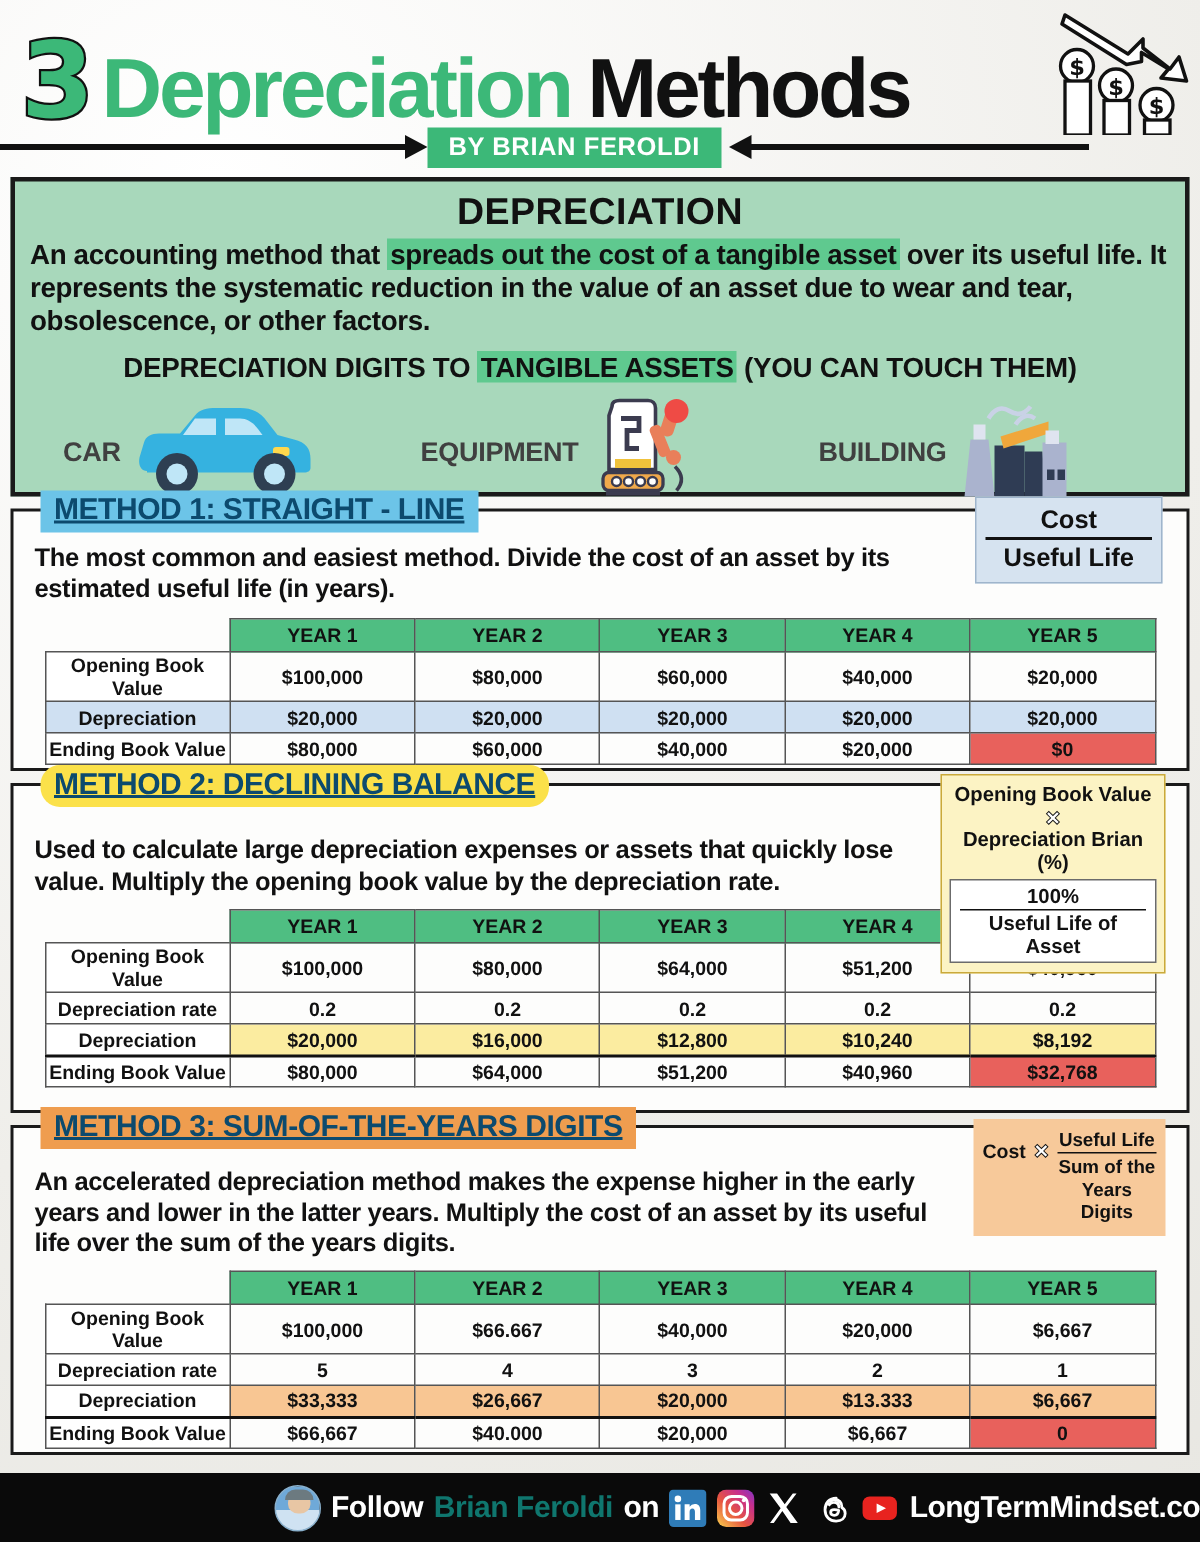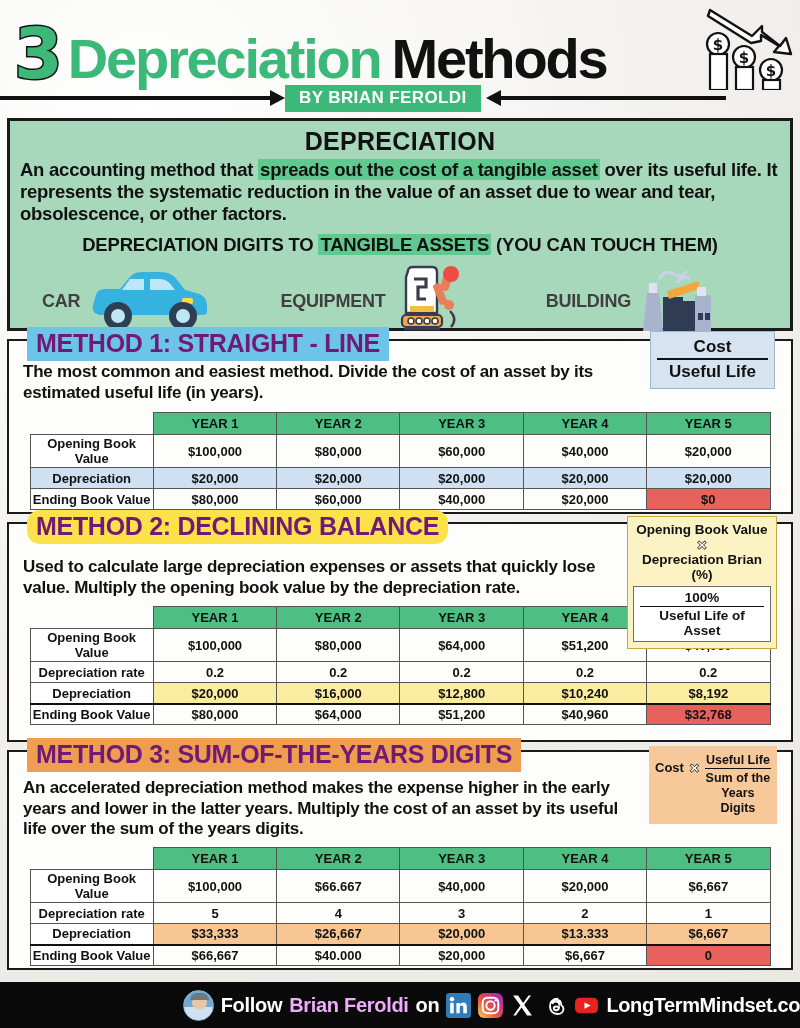--- a/index.html
+++ b/index.html
@@ -118,24 +118,25 @@
     margin: 8px 7px 0 7px;
     border: 2.5px solid #1a1a1a;
     background: #fdfdfc;
     padding: 16px 8px 8px 8px;
   }
   .m1 { height: 175px; }
   .m2 { height: 220px; }
   .m3 { height: 220px; }
   .method-tag {
     position: absolute; top: -14px; left: 18px;
-    font-size: 25px; font-weight: 800; color: #701a75;
+    font-size: 20px; font-weight: 800; color: #0c4a6e;
     padding: 2px 9px 3px 9px;
     letter-spacing: -0.3px;
     white-space: nowrap;
+    text-decoration: underline;
   }
   .tag-blue { background: #6cc4e8; }
   .tag-yellow { background: #fbe14a; border-radius: 13px; }
   .tag-orange { background: #ef9d4f; }
   .method-desc {
     font-size: 17px; font-weight: 700; color: #111;
     line-height: 1.22; letter-spacing: -0.25px;
     padding: 5px 2px 0 6px;
   }
   .m1 .method-desc { width: 635px; }
@@ -234,21 +235,21 @@
     content: ""; position: absolute; left: 8px; top: 4px;
     width: 15px; height: 14px; border-radius: 50% 50% 45% 45%;
     background: #e8c6a4;
   }
   .avatar::after {
     content: ""; position: absolute; left: 6px; top: 2px;
     width: 19px; height: 7px; border-radius: 10px 10px 0 0;
     background: #6c7a80;
   }
   .f-white { color: #fff; font-size: 20px; font-weight: 800; letter-spacing: -0.3px; }
-  .f-green { color: #f0abfc; font-size: 20px; font-weight: 800; letter-spacing: -0.3px; }
+  .f-green { color: #0f766e; font-size: 20px; font-weight: 800; letter-spacing: -0.3px; }
   .f-site { color: #fff; font-size: 20px; font-weight: 800; letter-spacing: -0.4px; }
   .sicon { width: 25px; height: 25px; flex: none; display: block; }
 </style>
 </head>
 <body>
 
 <div id="page">
 
   <div class="header">
     <div class="title-row">

